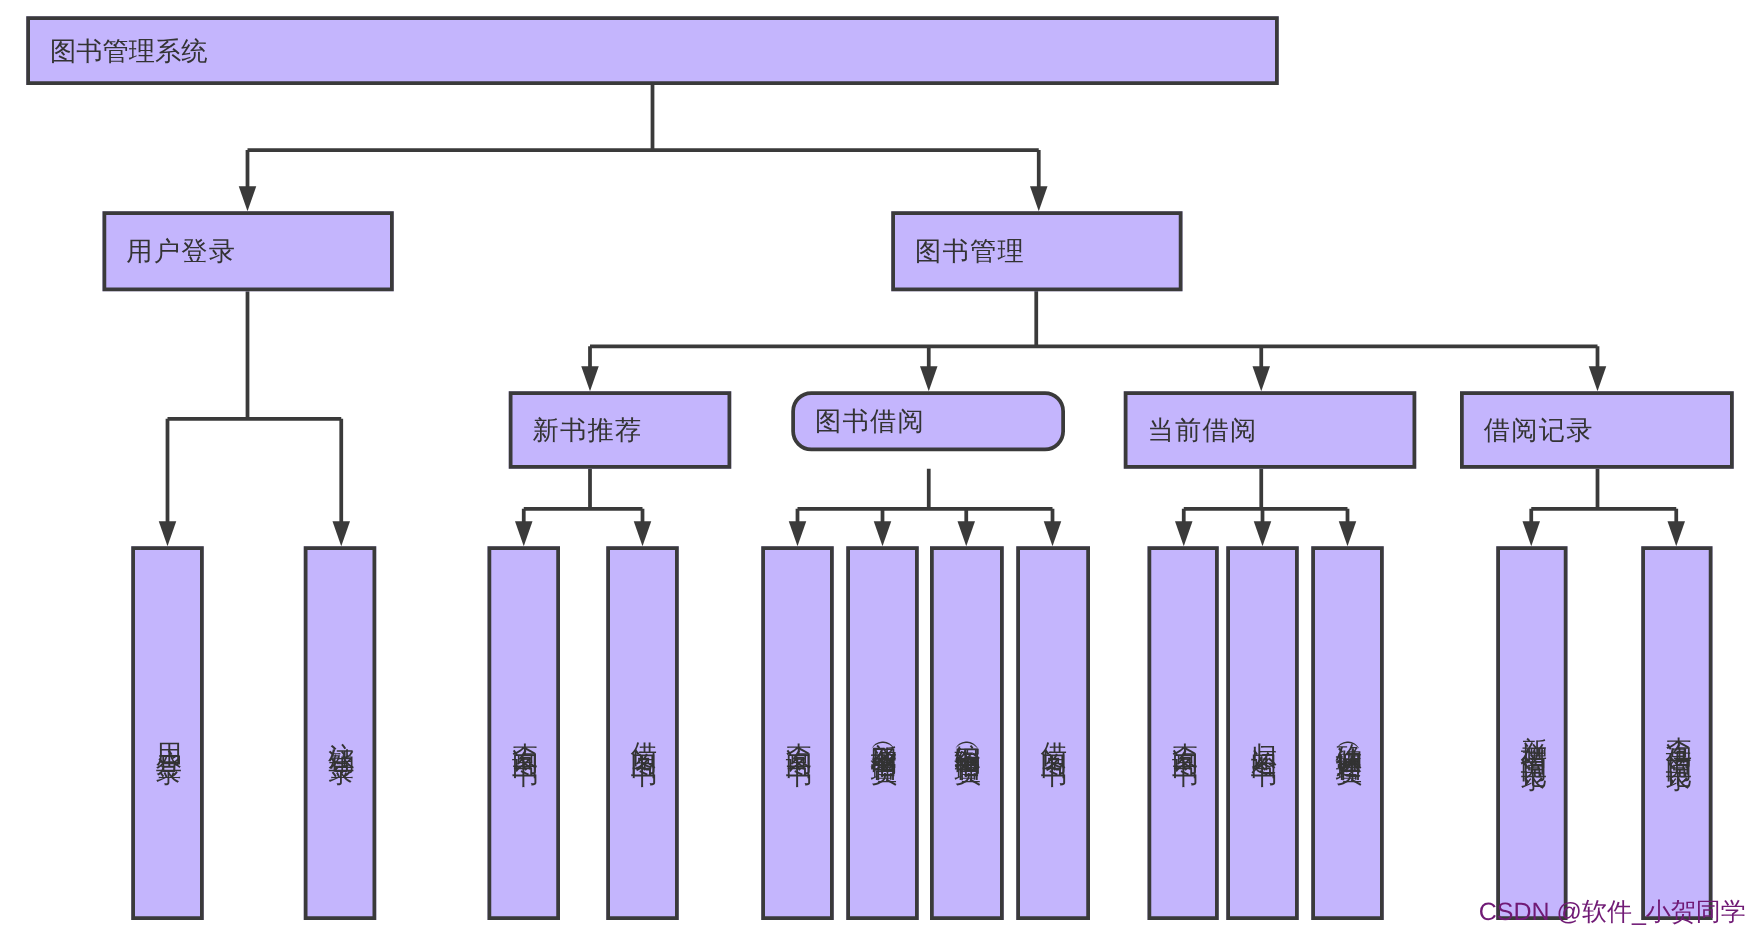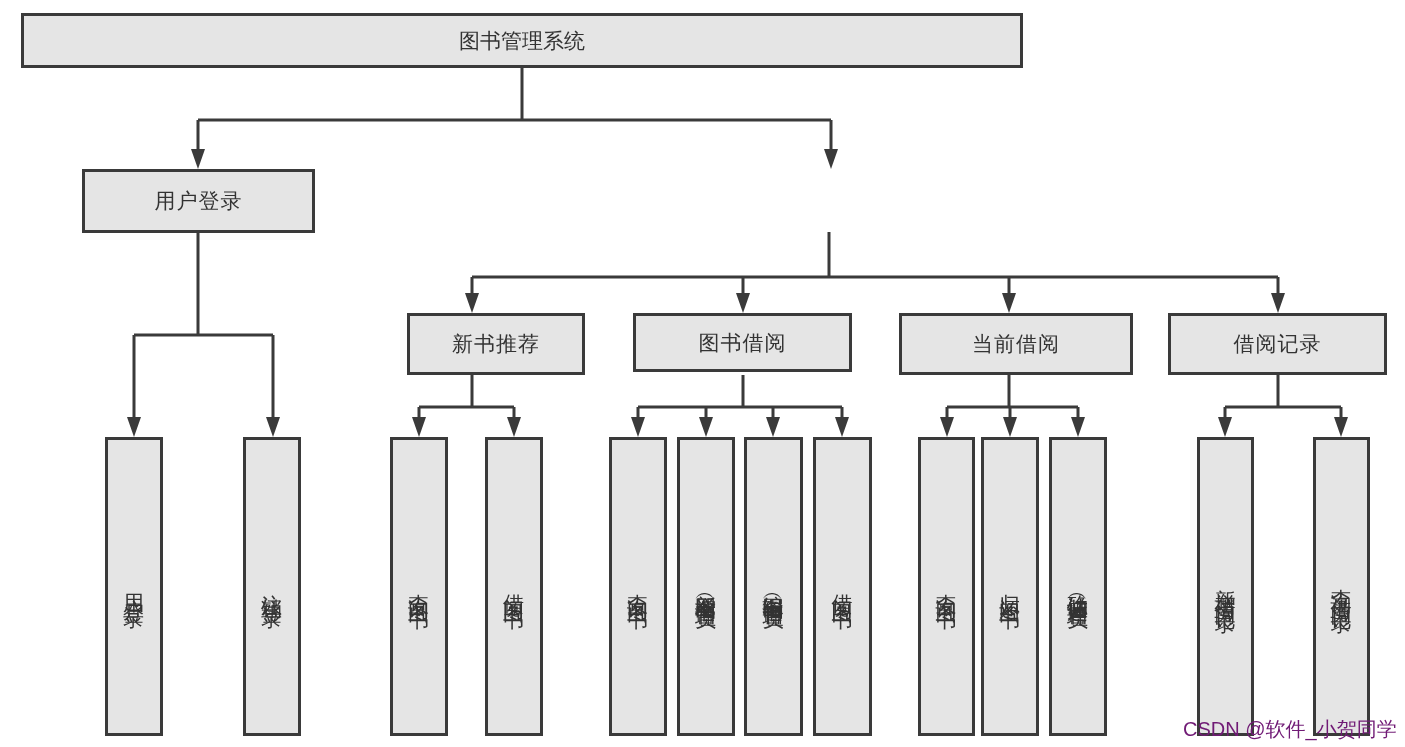--- a/index.html
+++ b/index.html
@@ -7,27 +7,27 @@
     position:relative;
     width:1405px;height:747px;
     background:#ffffff;
     font-family:"Liberation Sans","DejaVu Sans",sans-serif;
     overflow:hidden;
   }
   #wires{position:absolute;left:0;top:0;z-index:0;}
   .node{
     position:absolute;
     box-sizing:border-box;
-    background:#e5e5e5;
+    background:#c4b5fd;
     border:3px solid #3a3a3a;
     color:#333333;
     display:flex;
     align-items:center;
-    justify-content:center;
     z-index:1;
+    padding-left:16px;
   }
   .h-node{font-size:21px;letter-spacing:1px;}
   .root-node{font-size:21px;}
   .v-node{z-index:1;}
   .v-node span{
     writing-mode:vertical-rl;
     text-orientation:mixed;
     font-size:21px;
     letter-spacing:5px;
     line-height:1;
@@ -90,25 +90,28 @@
     </g>
   </svg>
 
   <div class="node root-node" style="left:21px;top:13px;width:1002px;height:55px;">
     <span>图书管理系统</span>
   </div>
 
   <div class="node h-node" style="left:82px;top:169px;width:233px;height:64px;">
     <span>用户登录</span>
   </div>
+  <div class="node h-node" style="left:713px;top:169px;width:233px;height:64px;">
+    <span>图书管理</span>
+  </div>
 
   <div class="node h-node" style="left:363px;top:313px;width:178px;height:62px;margin-left:44px;">
     <span>新书推荐</span>
   </div>
-  <div class="node h-node" style="left:633px;top:313px;width:219px;height:59px;">
+  <div class="node h-node" style="left:633px;top:313px;width:219px;height:48px;border-radius:16px;">
     <span>图书借阅</span>
   </div>
   <div class="node h-node" style="left:899px;top:313px;width:234px;height:62px;">
     <span>当前借阅</span>
   </div>
   <div class="node h-node" style="left:1168px;top:313px;width:219px;height:62px;">
     <span>借阅记录</span>
   </div>
 
   <div class="node v-node" style="left:105px;top:437px;width:58px;height:299px;">

